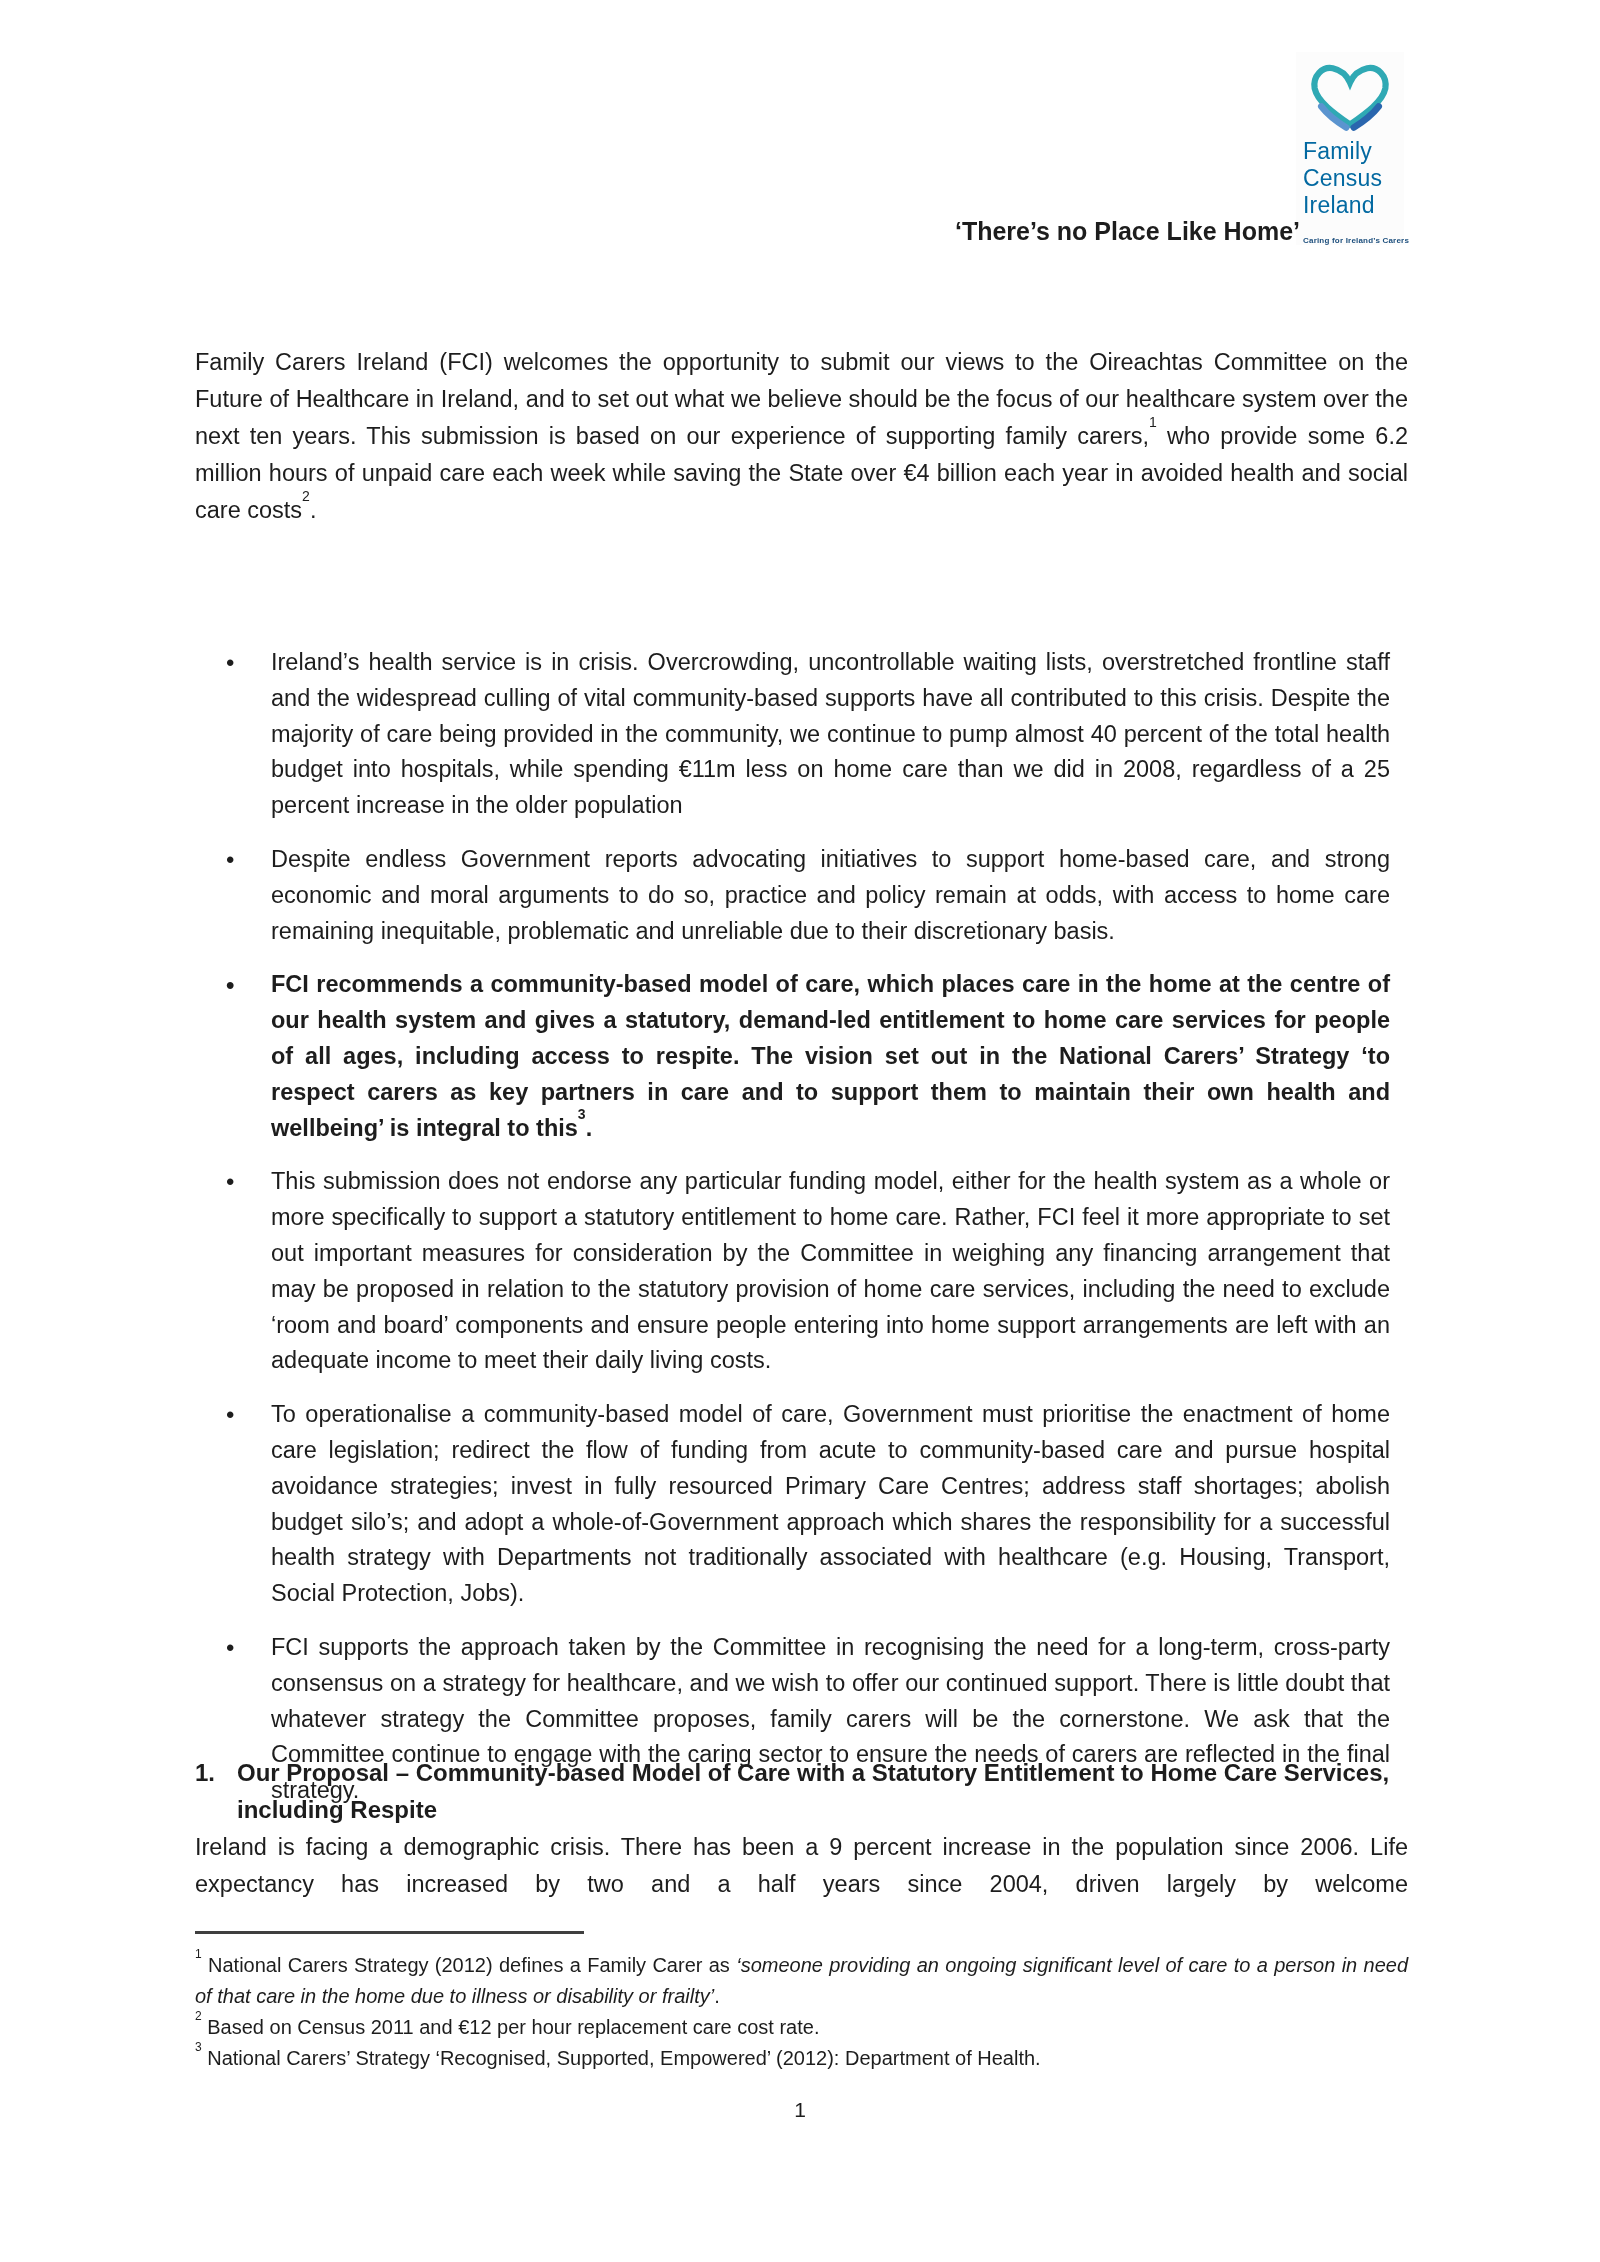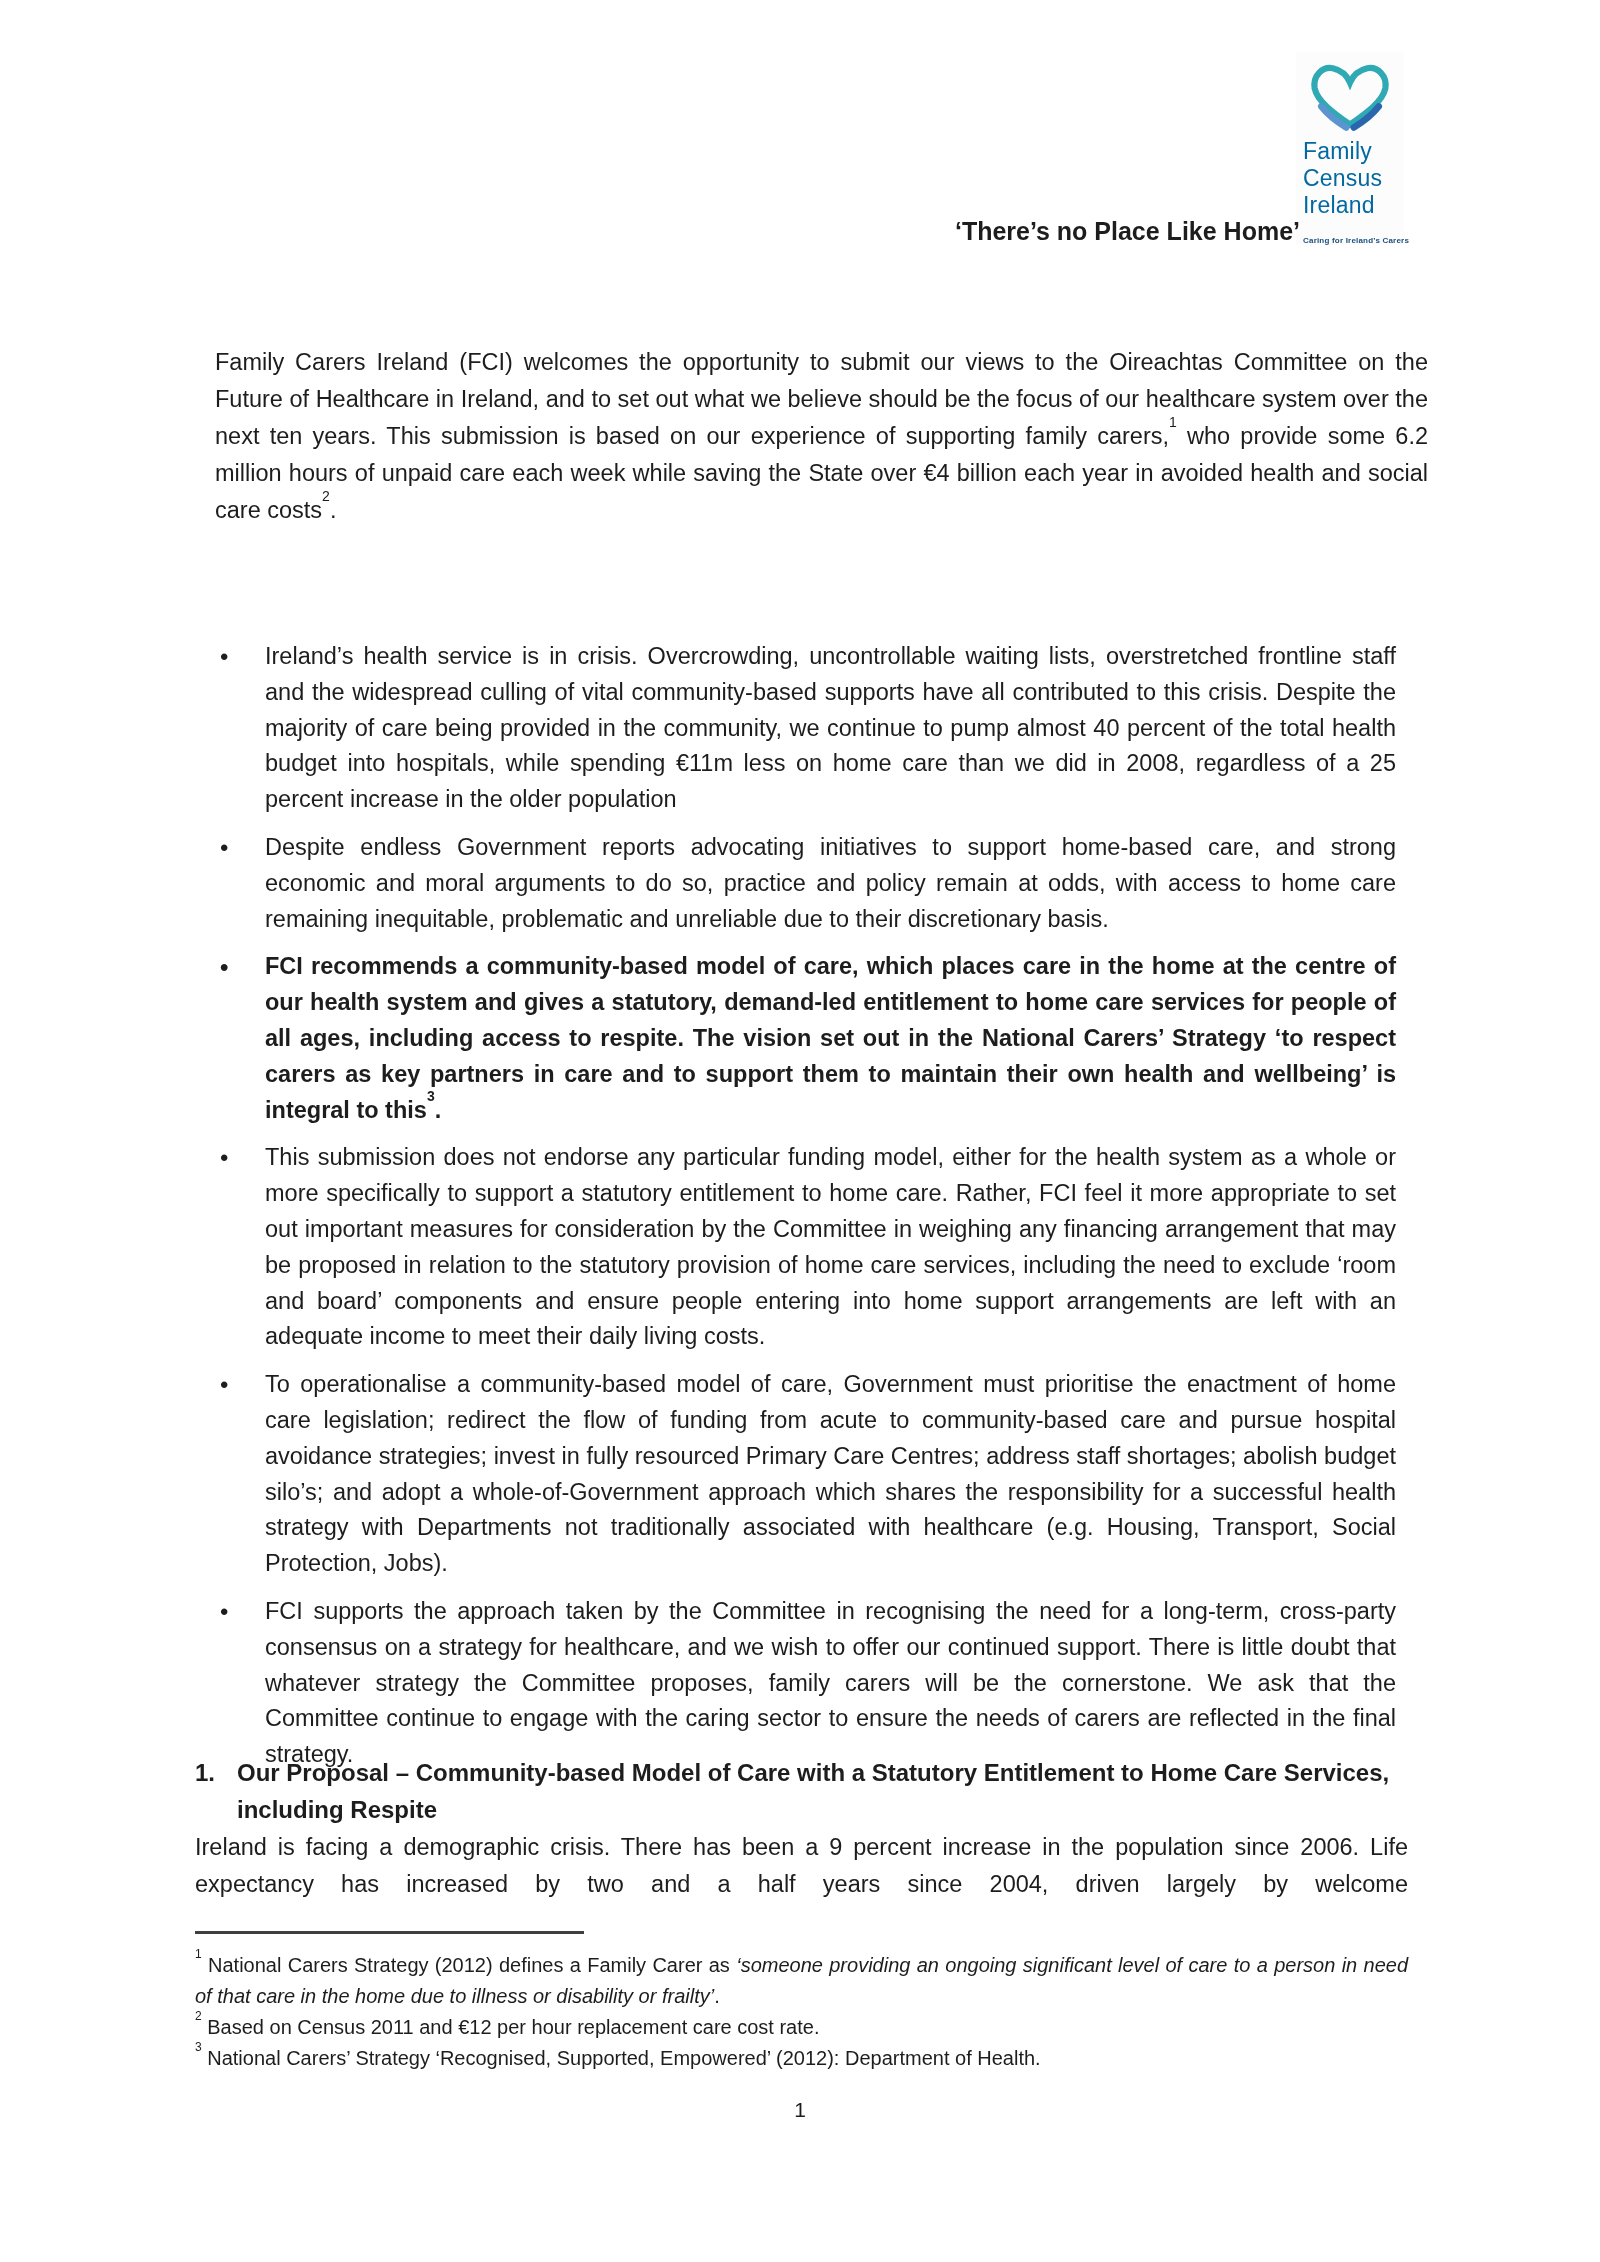--- a/index.html
+++ b/index.html
@@ -58,21 +58,21 @@
   
   ul.bullets{
     position:absolute;left:195px;top:627px;width:1213px;
     margin:0;padding:0;list-style:none;
     font-size:23.5px;line-height:35.8px;
   }
   ul.bullets li{
     position:relative;
     padding-left:58px;
     text-align:justify;
-    margin:12px;
+    margin:18px;
   }
   ul.bullets li::before{
     content:"\2022";
     position:absolute;left:13px;top:0;
     font-size:24px;
   }
   li.bold-item{font-weight:700;}
   
   .section-heading{
     position:absolute;left:195px;top:1754px;width:1213px;
@@ -115,21 +115,21 @@
       <div>Census</div>
       <div>Ireland</div>
     </div>
     <div class="logo-tagline">Caring for Ireland’s Carers</div>
   </div>
 
   <div class="titles">
     <div class="title-line">‘There’s no Place Like Home’</div>
   </div>
 
-  <div class="body-block j" style="top:344px;margin-left:20px;">
+  <div class="body-block j" style="top:344px;">
     <span>Family Carers Ireland (FCI) welcomes the opportunity to submit our views to the Oireachtas Committee on the Future of Healthcare in Ireland, and to set out what we believe should be the focus of our healthcare system over the next ten years. This submission is based on our experience of supporting family carers,</span><sup class="ref">1</sup><span> who provide some 6.2 million hours of unpaid care each week while saving the State over €4 billion each year in avoided health and social care costs</span><sup class="ref">2</sup><span>.</span>
   </div>
 
 
   <ul class="bullets">
     <li><span>Ireland’s health service is in crisis. Overcrowding, uncontrollable waiting lists, overstretched frontline staff and the widespread culling of vital community-based supports have all contributed to this crisis. Despite the majority of care being provided in the community, we continue to pump almost 40 percent of the total health budget into hospitals, while spending €11m less on home care than we did in 2008, regardless of a 25 percent increase in the older population</span></li>
     <li><span>Despite endless Government reports advocating initiatives to support home-based care, and strong economic and moral arguments to do so, practice and policy remain at odds, with access to home care remaining inequitable, problematic and unreliable due to their discretionary basis.</span></li>
     <li class="bold-item"><span>FCI recommends a community-based model of care, which places care in the home at the centre of our health system and gives a statutory, demand-led entitlement to home care services for people of all ages, including access to respite. The vision set out in the National Carers’ Strategy ‘to respect carers as key partners in care and to support them to maintain their own health and wellbeing’ is integral to this</span><sup class="ref">3</sup><span>.</span></li>
     <li><span>This submission does not endorse any particular funding model, either for the health system as a whole or more specifically to support a statutory entitlement to home care. Rather, FCI feel it more appropriate to set out important measures for consideration by the Committee in weighing any financing arrangement that may be proposed in relation to the statutory provision of home care services, including the need to exclude ‘room and board’ components and ensure people entering into home support arrangements are left with an adequate income to meet their daily living costs.</span></li>
     <li><span>To operationalise a community-based model of care, Government must prioritise the enactment of home care legislation; redirect the flow of funding from acute to community-based care and pursue hospital avoidance strategies; invest in fully resourced Primary Care Centres; address staff shortages; abolish budget silo’s; and adopt a whole-of-Government approach which shares the responsibility for a successful health strategy with Departments not traditionally associated with healthcare (e.g. Housing, Transport, Social Protection, Jobs).</span></li>

